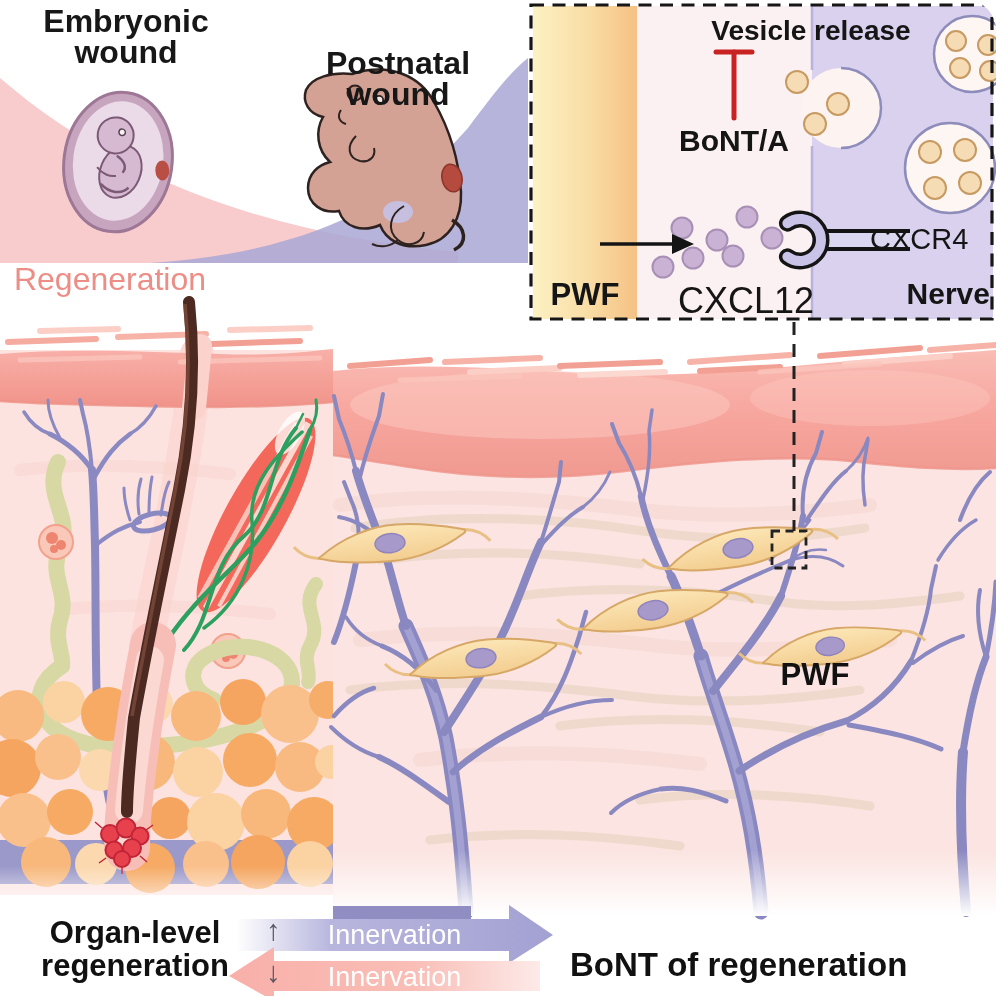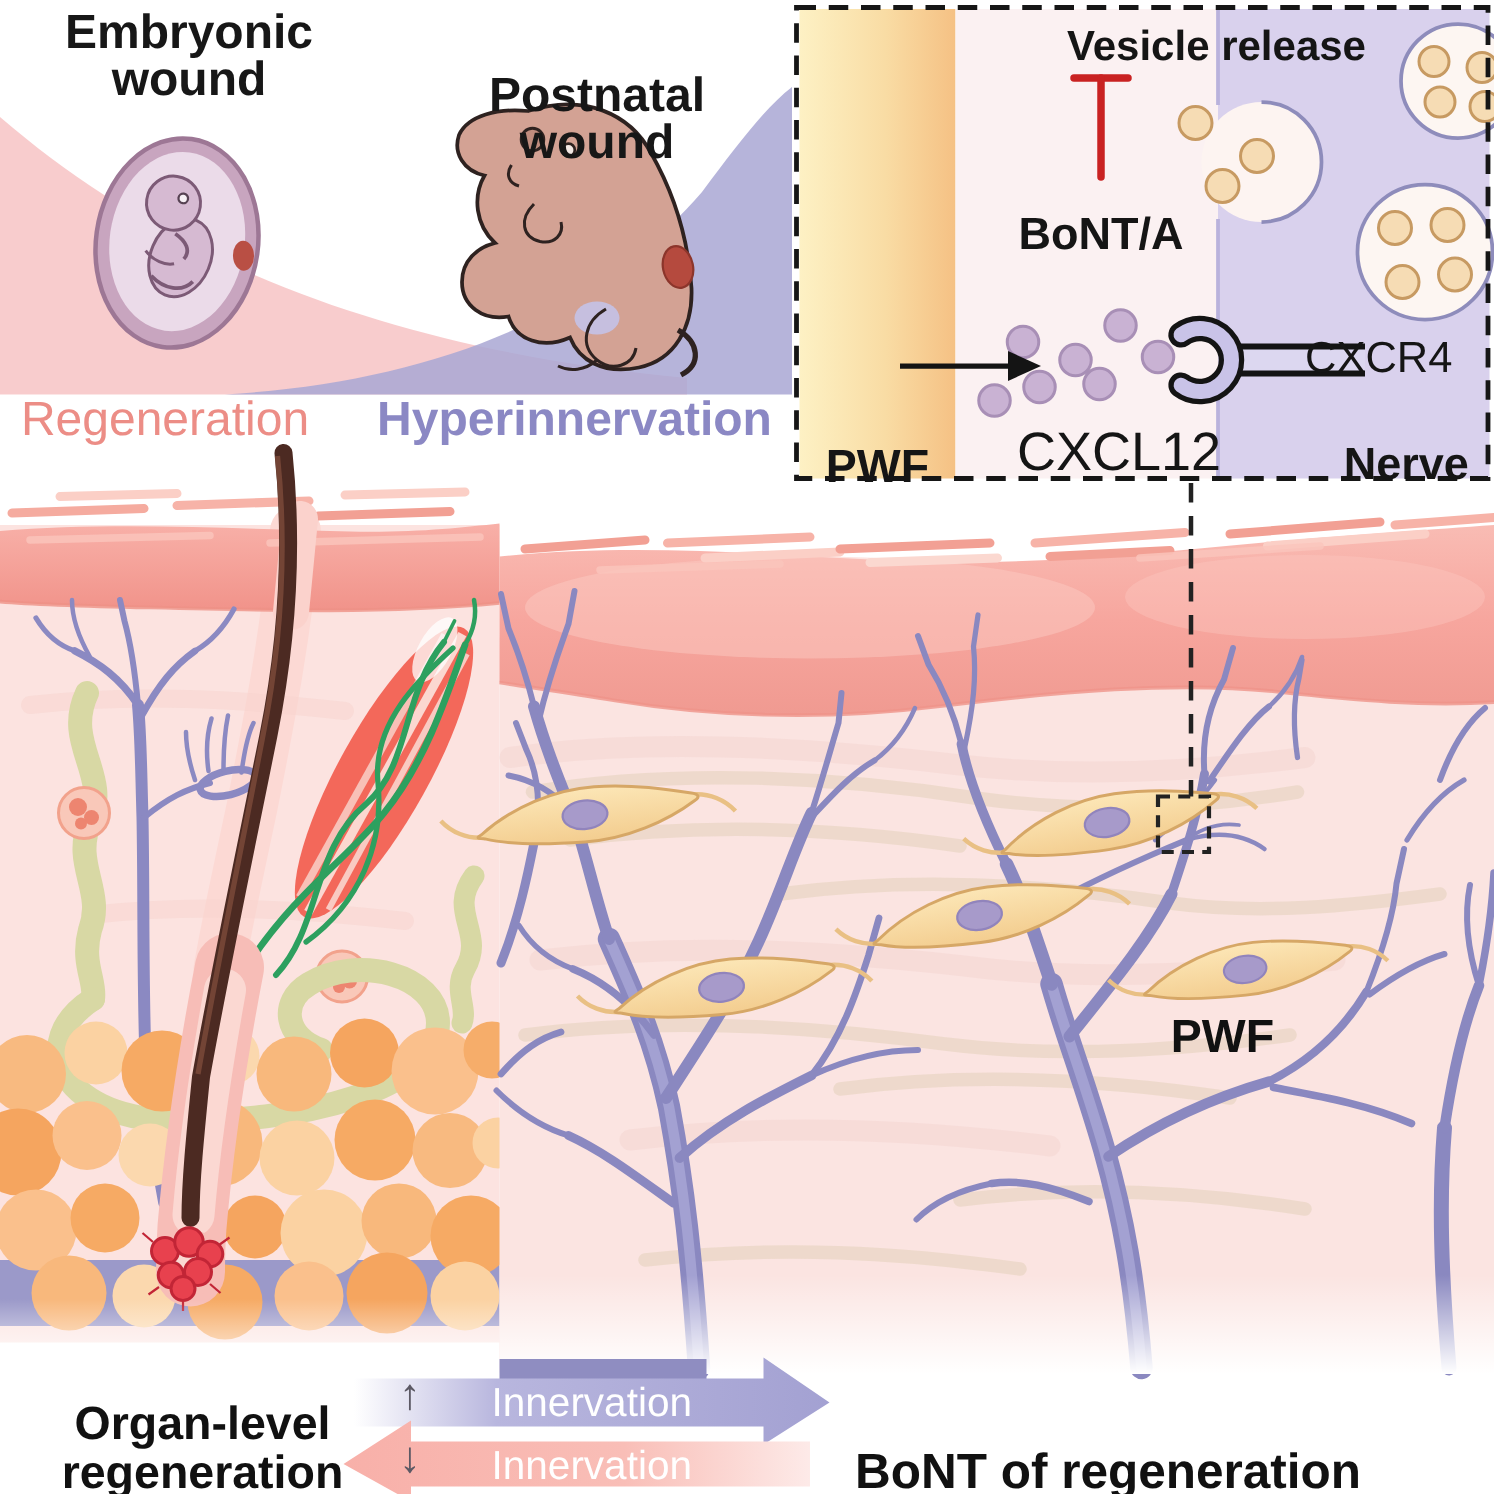--- a/index.html
+++ b/index.html
@@ -1,23 +1,23 @@
 <!DOCTYPE html>
 <html><head>
 <meta charset="utf-8">
 <style>
   html,body{margin:0;padding:0;background:#ffffff;}
   #canvas{
     position:relative;width:996px;height:996px;background:#ffffff;overflow:hidden;
-    font-family:"Liberation Sans", sans-serif;color:#141414;
+    font-family:"Liberation Sans", sans-serif;color:#141414;border-radius:30px;
   }
   #art{position:absolute;left:0;top:0;}
   .lbl{position:absolute;white-space:pre-line;}
   .c{text-align:center;}
-  .b{font-weight:bold;margin-top:16px;}
+  .b{font-weight:bold;}
   .title{font-size:32px;font-weight:bold;line-height:31px;color:#171717;}
   .regen{font-size:32px;font-weight:normal;color:#ec8d86;}
   .hyper{font-size:32px;font-weight:bold;color:#8b88c4;}
   .ins{color:#151515;}
   .white-arrow-text{color:#ffffff;font-size:27px;}
   .glyph{color:#5c5964;font-size:29px;font-weight:bold;line-height:30px;}
 </style>
 </head>
 <body>
 
@@ -393,28 +393,27 @@
     <polygon points="236,919 509,919 509,905 553,935 509,963 509,951 236,951" fill="url(#gPurpArrow)"></polygon>
   </g>
   <g>
     <polygon points="540,961 274,961 274,947 229,976 274,1001 274,991 540,991" fill="url(#gPinkArrow)"></polygon>
   </g>
 </svg>
 
 <div class="lbl title c" style="left:28px;top:6px;width:196px;">Embryonic wound</div>
 <div class="lbl title c" style="left:302px;top:6px;width:192px;margin-top:42px;">Postnatal wound</div>
 <div class="lbl regen c" style="left:0px;top:261px;width:220px;">Regeneration</div>
-<div class="lbl hyper c" style="left:238px;top:261px;width:290px;">Hyperinnervation</div>
 
 <div class="lbl ins c" style="left:688px;top:15px;width:246px;font-size:28px;font-weight:bold;">Vesicle release</div>
 <div class="lbl ins b c" style="left:664px;top:124px;width:140px;font-size:30px;">BoNT/A</div>
 <div class="lbl ins" style="left:870px;top:223px;font-size:29px;">CXCR4</div>
 <div class="lbl ins b c" style="left:533px;top:277px;width:104px;font-size:31px;">PWF</div>
 <div class="lbl ins c" style="left:672px;top:280px;width:148px;font-size:36px;">CXCL12</div>
-<div class="lbl ins b c" style="left:885px;top:277px;width:105px;font-size:30px;">Nerve</div>
+<div class="lbl ins b c" style="left:885px;top:277px;width:105px;font-size:30px;text-align:right;">Nerve</div>
 
 <div class="lbl b c" style="left:770px;top:657px;width:90px;font-size:31px;color:#111;">PWF</div>
 
 <div class="lbl b c" style="left:28px;top:916px;width:214px;font-size:31px;line-height:33px;color:#111;">Organ-level regeneration</div>
 <span class="lbl glyph" style="left:266px;top:915px;">↑</span>
 <div class="lbl white-arrow-text c" style="left:292px;top:920px;width:205px;">Innervation</div>
 <span class="lbl glyph" style="left:266px;top:957px;">↓</span>
 <div class="lbl white-arrow-text c" style="left:292px;top:962px;width:205px;">Innervation</div>
 <div class="lbl b" style="left:570px;top:946px;font-size:33px;color:#111;">BoNT of regeneration</div>
 

